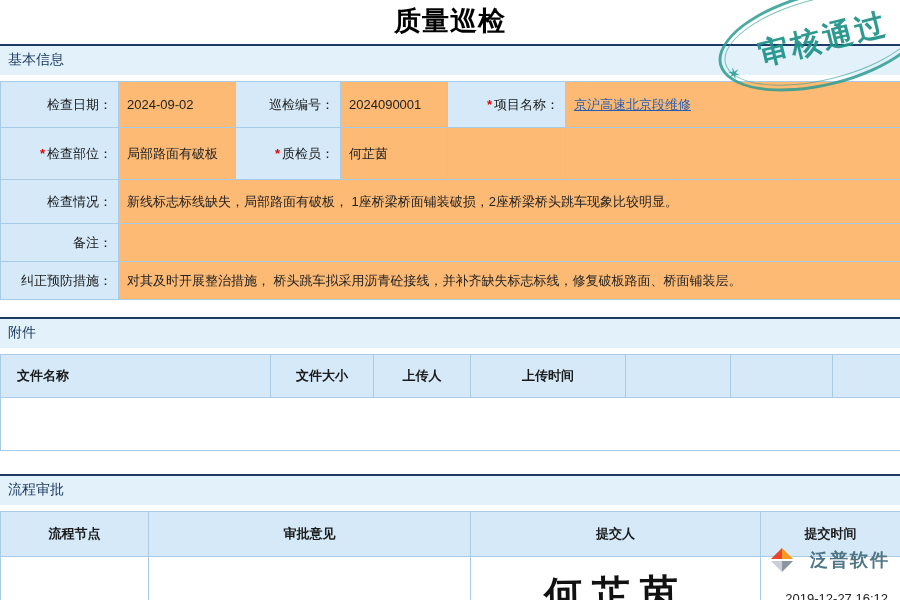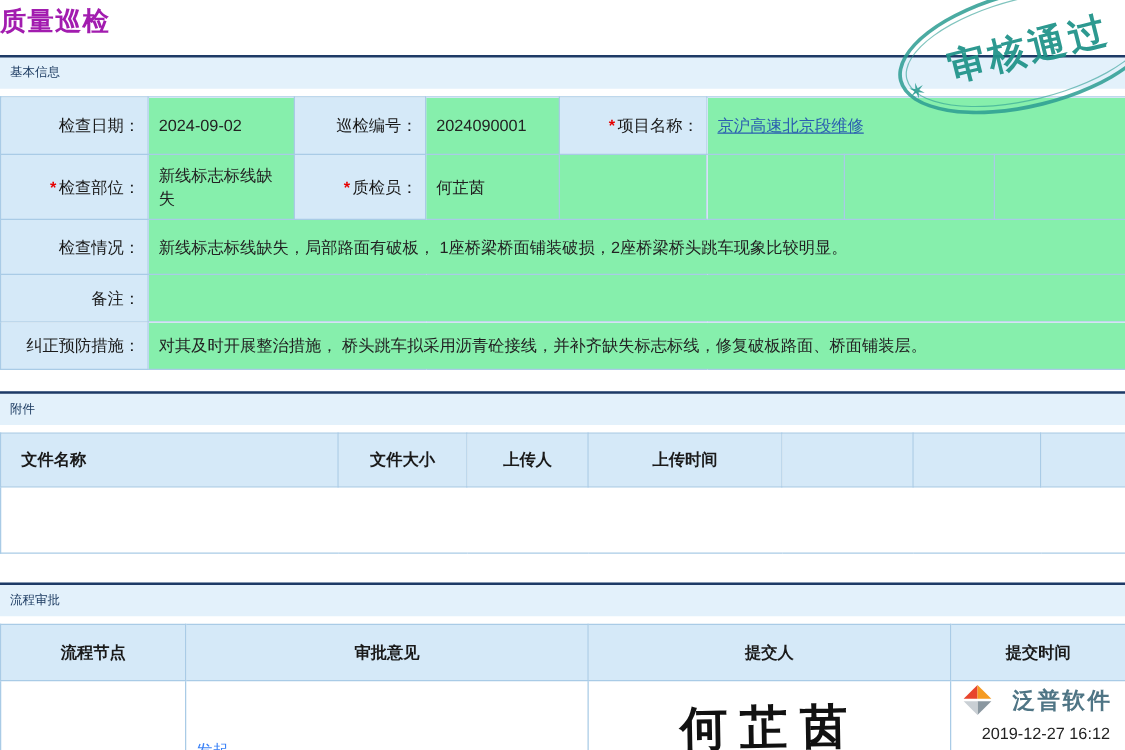--- a/index.html
+++ b/index.html
@@ -3,32 +3,32 @@
 <meta charset="utf-8">
 <style>
   * { box-sizing: border-box; }
   html,body { margin:0; padding:0; }
   body {
     width:900px; height:600px; overflow:hidden; position:relative;
     background:#ffffff; color:#222;
     font-family:"Liberation Sans","DejaVu Sans",sans-serif; font-size:13px;
   }
   h1.title {
-    margin:0; padding-top:3px; height:32px; text-align:left;
-    font-size:21px; font-weight:bold; color:#a21caf; letter-spacing:1px;
+    margin:0; padding-top:3px; height:32px; text-align:center;
+    font-size:27px; font-weight:bold; color:#000000; letter-spacing:1px;
   }
   .section { margin:0; }
   .section-bar {
     border-top:2px solid #1E3A66; background:#E3F1FB;
-    padding:5px 8px 6px 8px; color:#17365D; font-size:10px;
+    padding:5px 8px 6px 8px; color:#17365D; font-size:14px;
   }
   table.grid { width:900px; border-collapse:collapse; table-layout:fixed; margin-top:6px;border-radius:12px; }
   .grid td, .grid th { border:1px solid #A9CBE6; font-size:13px; overflow:hidden; }
   td.lbl { background:#D5E9F8; text-align:right; padding:4px 6px 4px 2px; color:#1a1a1a; }
-  td.val { background:#86efac; text-align:left; padding:4px 8px; }
+  td.val { background:#fdba74; text-align:left; padding:4px 8px; }
   .req { color:#E60000; margin-right:2px; font-weight:bold; }
   a.link { color:#2A5DB0; text-decoration:underline; cursor:pointer; }
   th.hd { background:#D5E9F8; font-weight:bold; color:#1a1a1a; }
   th.hd.left { text-align:left; padding:12px 16px; }
   th.hd.center { text-align:center; padding:12px 11px; }
   .empty-row td { height:53px; background:#fff; }
   .ap-node { text-align:center; background:#fff; }
   .ap-opinion { background:#fff; vertical-align:top; padding:8px 8px; }
   .green-line { color:#3b82f6; line-height:1.9;margin-top:36px; }
   .ap-sign { background:#fff; text-align:center; vertical-align:top; padding-top:12px; }
@@ -91,21 +91,21 @@
       <td class="val">2024-09-02</td>
       <td class="lbl"><span>巡检编号：</span></td>
       <td class="val">2024090001</td>
       <td class="lbl"><span class="req">*</span><span>项目名称：</span></td>
       <td class="val" colspan="3">
         <a class="link" href="#">京沪高速北京段维修</a>
       </td>
     </tr>
     <tr style="height:52px">
       <td class="lbl"><span class="req">*</span><span>检查部位：</span></td>
-      <td class="val">新线标志标线缺失</td>
+      <td class="val">局部路面有破板</td>
       <td class="lbl"><span class="req">*</span><span>质检员：</span></td>
       <td class="val">何芷茵</td>
       <td class="val"></td>
       <td class="val"></td>
       <td class="val"></td>
       <td class="val"></td>
     </tr>
     <tr style="height:44px">
       <td class="lbl"><span>检查情况：</span></td>
       <td class="val" colspan="7">新线标志标线缺失，局部路面有破板， 1座桥梁桥面铺装破损，2座桥梁桥头跳车现象比较明显。</td>

